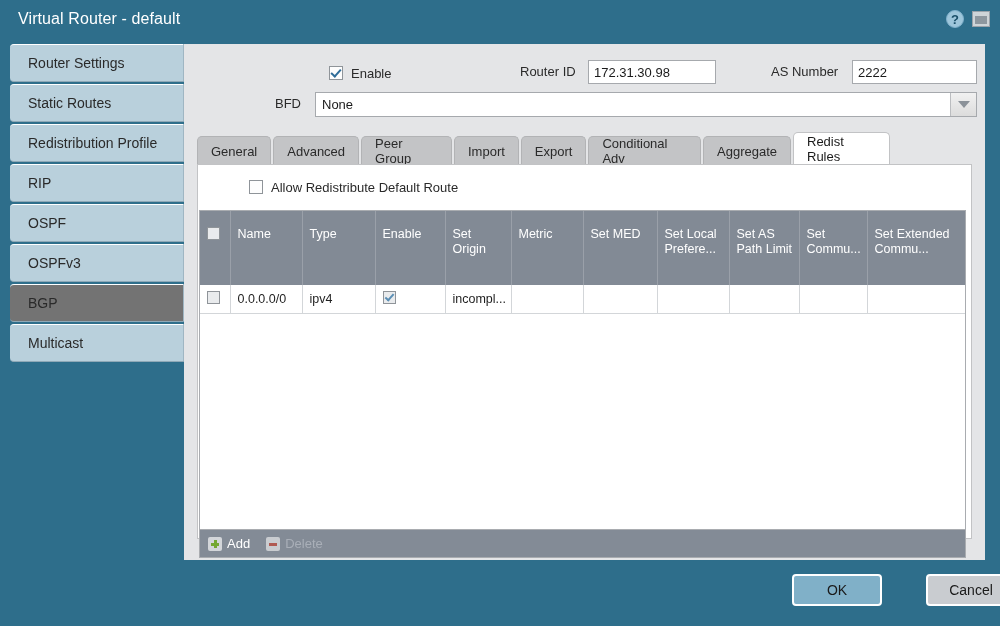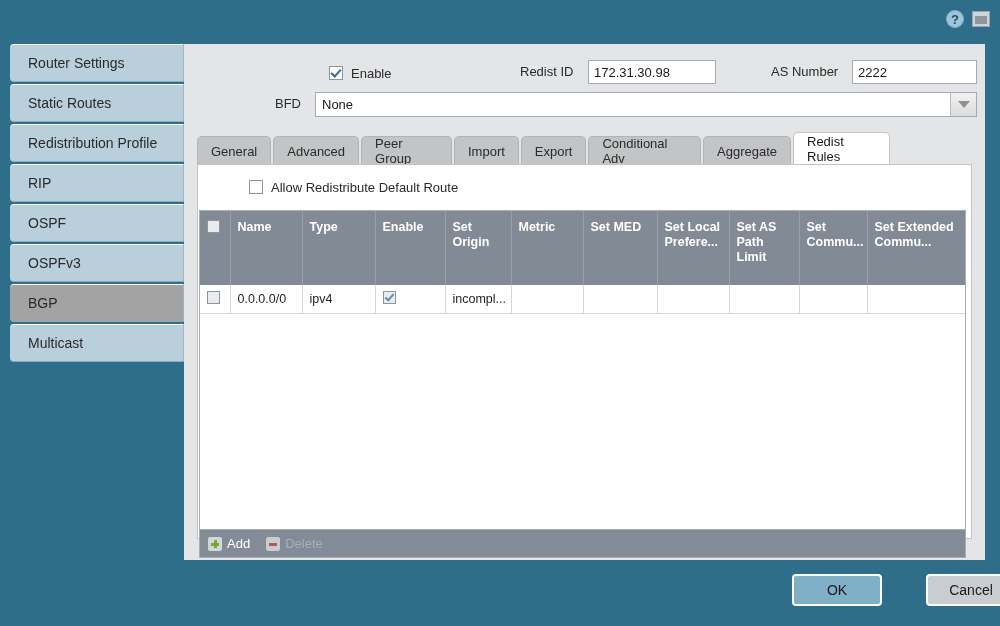--- a/index.html
+++ b/index.html
@@ -90,21 +90,21 @@
     border-top: 1px solid #ffffff;
     border-bottom: 1px solid #8fa9b7;
     border-right: 1px solid #9fb6c3;
     border-top-left-radius: 4px;
     border-bottom-left-radius: 4px;
     margin-bottom: 2px;
     margin-left: 10px;
     cursor: pointer;
   }
   .side-item.active {
-    background: #a3a3a3;
+    background: #737373;
   }
 
   
   .panel {
     position: absolute;
     left: 184px;
     top: 44px;
     width: 801px;
     height: 516px;
     background: #e4e5e7;
@@ -289,25 +289,25 @@
   }
   table.grid {
     border-collapse: collapse;
     table-layout: fixed;
     width: 765px;
     font-size: 12.5px;
   }
   table.grid thead th {
     background: #828a95;
     color: #ffffff;
-    font-weight: bold;
+    font-weight: normal;
     font-size: 12.5px;
     text-align: left;
     vertical-align: top;
-    padding: 9px 6px 6px 7px;
+    padding: 16px 6px 6px 7px;
     border-right: 1px solid #9aa0a9;
     height: 74px;
     box-sizing: border-box;
     line-height: 15px;
     cursor: pointer;
   }
   table.grid thead th:last-child { border-right: none; }
   table.grid tbody td {
     background: #ffffff;
     color: #1f1f1f;
@@ -431,20 +431,21 @@
     left: 891px;
     width: 90px;
     background: #c9ccd0;
     margin-left: 35px;
   }
 </style>
 </head>
 <body>
 
 <div class="titlebar">
+  <div class="titlebar-text">Virtual Router - default</div>
   <div class="titlebar-icons">
     <div class="icon-help">?</div>
     <div class="icon-window"></div>
   </div>
 </div>
 
 <div class="sidebar" id="sidebar">
     <div class="side-item">
       <span>Router Settings</span>
     </div>
@@ -472,21 +473,21 @@
   </div>
 
 <div class="panel">
   <div class="panel-inner">
 
     <div class="form-row1">
       <div class="enable-wrap">
         <span class="cb checked"></span>
         <span class="lbl">Enable</span>
       </div>
-      <div class="field-label routerid-label">Redist ID</div>
+      <div class="field-label routerid-label">Router ID</div>
       <input class="txtfield routerid-input" value="172.31.30.98" style="">
       <div class="field-label asnum-label">AS Number</div>
       <input class="txtfield asnum-input" value="2222" style="">
     </div>
 
     <div class="form-row2">
       <div class="field-label bfd-label">BFD</div>
       <div class="bfd-combo">
         <span class="bfd-value">None</span>
         <span class="combo-btn">

